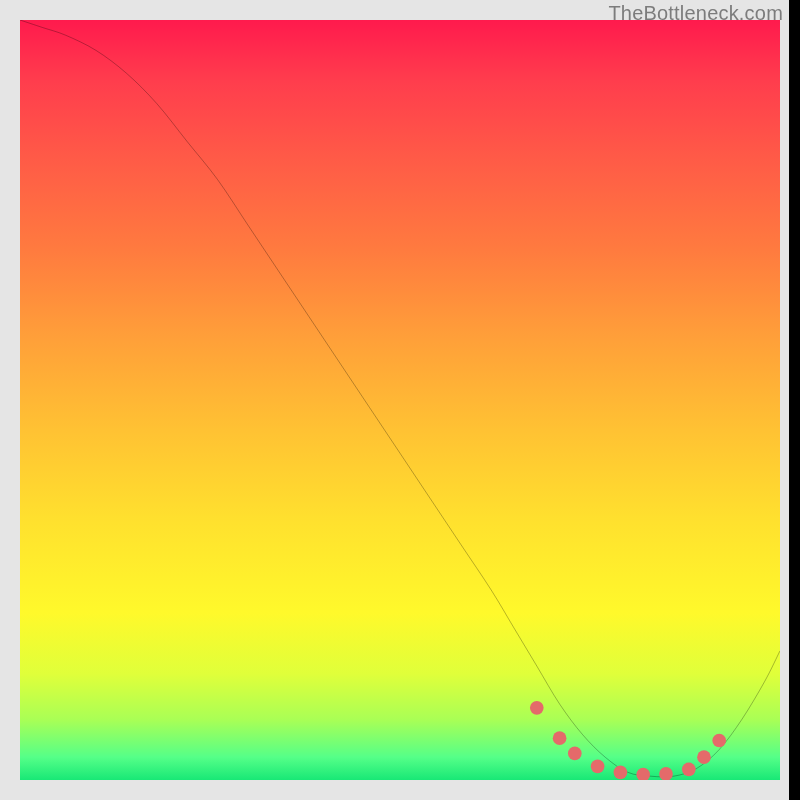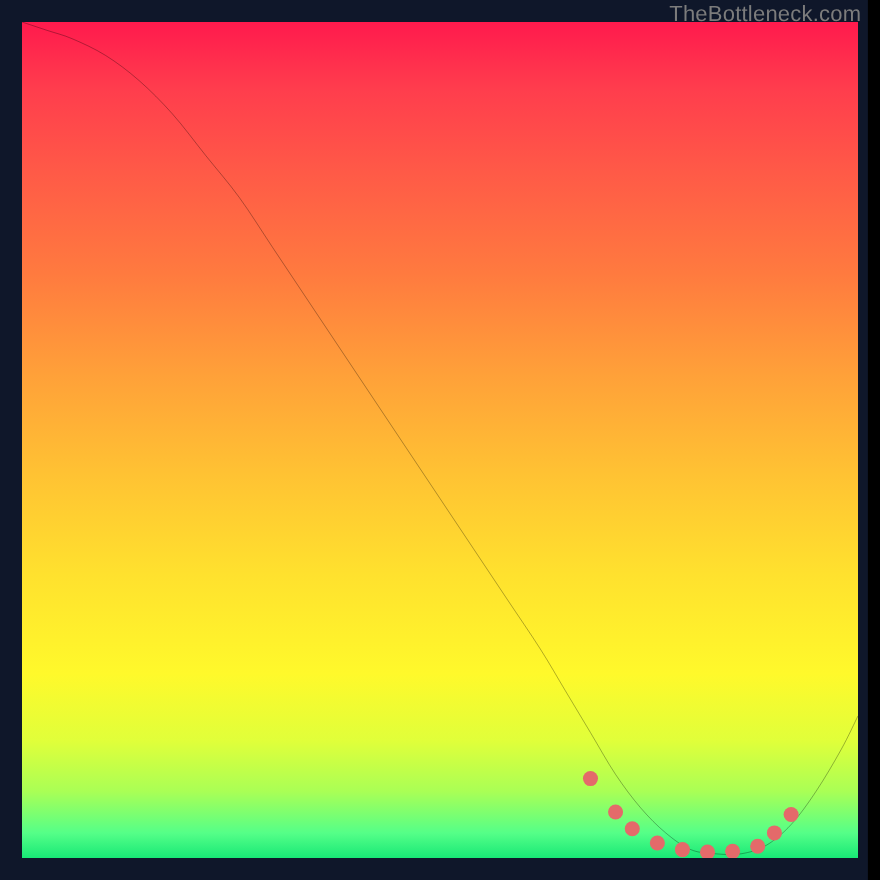--- a/index.html
+++ b/index.html
@@ -9,21 +9,21 @@
     height: 800px;
     background: #000;
     overflow: hidden;
   }
   .frame {
     position: absolute;
     left: 0;
     top: 0;
     width: 789px;
     height: 800px;
-    background: #0f172a;
+    background: #e5e5e5;
     text-decoration: underline;
   }
   .plot {
     position: absolute;
     left: 20px;
     top: 20px;
     width: 760px;
     height: 760px;
     background: linear-gradient(to bottom,
       #ff1a4d 0%,

